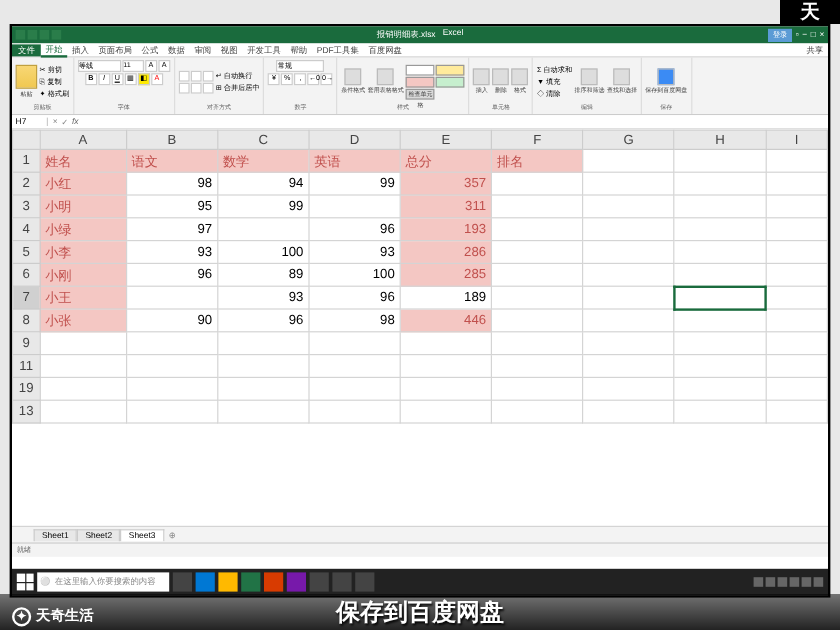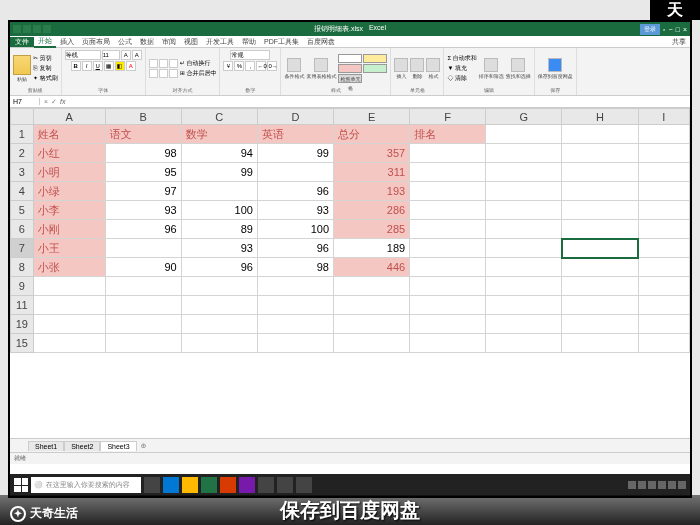--- a/index.html
+++ b/index.html
@@ -400,21 +400,21 @@
             <td class="cell"></td>
             <td class="cell"></td>
             <td class="cell"></td>
             <td class="cell"></td>
             <td class="cell"></td>
             <td class="cell"></td>
             <td class="cell"></td>
             <td class="cell"></td>
           </tr>
       <tr>
-            <td class="rowh">15</td>
+            <td class="rowh">13</td>
             <td class="cell"></td>
             <td class="cell"></td>
             <td class="cell"></td>
             <td class="cell"></td>
             <td class="cell"></td>
             <td class="cell"></td>
             <td class="cell"></td>
             <td class="cell"></td>
             <td class="cell"></td>
           </tr>

